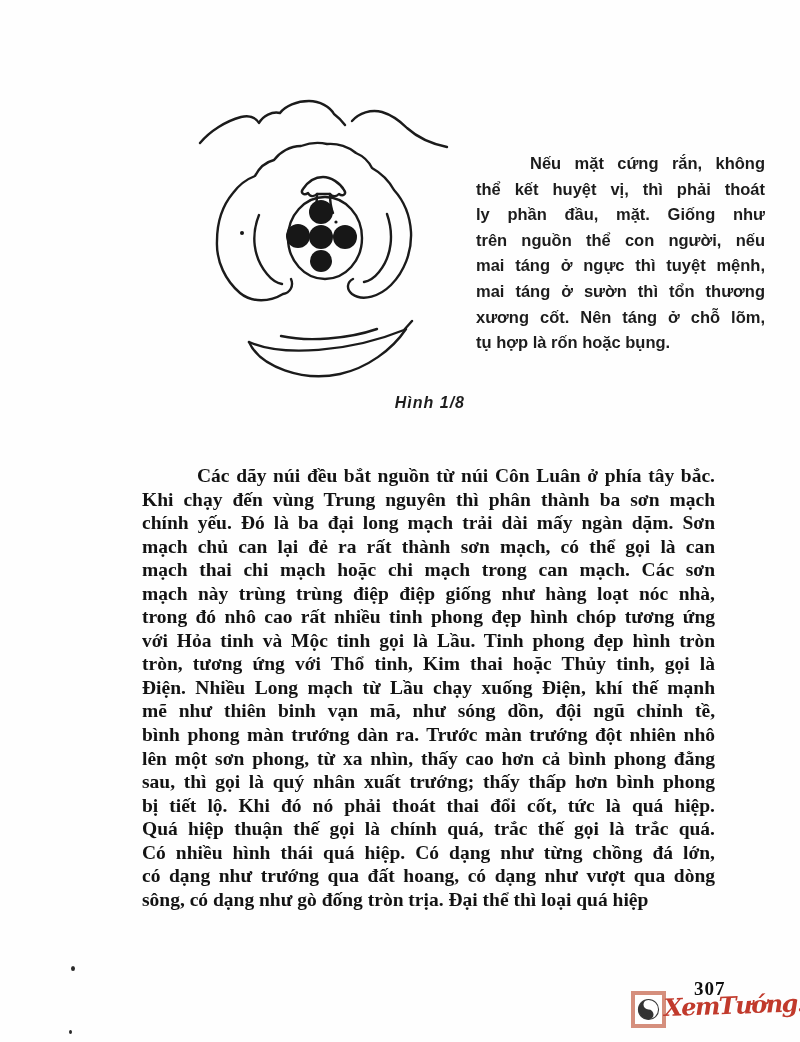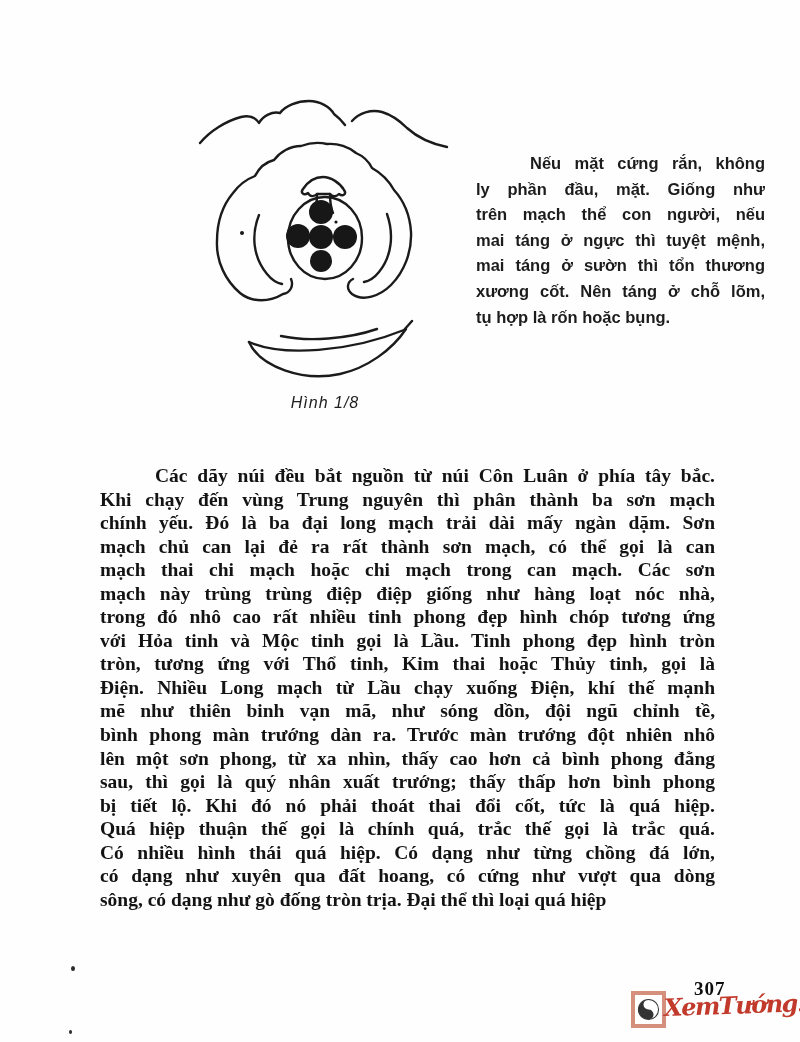--- a/index.html
+++ b/index.html
@@ -10,40 +10,40 @@
     overflow:hidden;
     font-family:"Liberation Serif","DejaVu Serif",serif;
     color:#161616;
   }
   
   .figure-svg{position:absolute;left:185px;top:96px;width:280px;height:296px;}
   .figure-svg path, .figure-svg ellipse{fill:none;stroke:#1b1b1b;stroke-width:2.4;stroke-linecap:round;stroke-linejoin:round;}
   .figure-svg .dot{fill:#171717;stroke:none;}
   .figure-caption{
     position:absolute;left:185px;top:394px;width:280px;
-    text-align:center;
+    text-align:right;
     font-family:"Liberation Sans","DejaVu Sans",sans-serif;
-    font-style:italic;font-weight:400;font-size:16px;color:#1d1d1d;
+    font-style:italic;font-weight:700;font-size:16px;color:#1d1d1d;
     letter-spacing:1px;
   }
   
   .sidenote{
     position:absolute;left:476px;top:151px;width:289px;
     font-family:Liberation Sans, sans-serif;
     font-weight:700;font-size:16.5px;line-height:25.6px;color:#1c1c1c;
   }
   .sidenote .line{text-align:justify;text-align-last:justify;}
   .sidenote .line.first{padding-left:54px;}
   .sidenote .line.last{text-align-last:left;}
   
   .bodytext{
     position:absolute;left:100px;top:464px;width:615px;
     font-size:19.5px;line-height:23.55px;font-weight:600;color:#131313;
   }
-  .bodytext .line{text-align:justify;text-align-last:justify;}
+  .bodytext .line{text-align:justify;text-align-last:justify;margin-left:42px;}
   .bodytext .line.first{padding-left:55px;}
   .bodytext .line.last{text-align-last:left;}
   
   .page-number{
     position:absolute;left:694px;top:978px;z-index:3;
     font-size:19px;font-weight:700;color:#0e0e0e;letter-spacing:1px;text-align:right;
   }
   .watermark{position:absolute;left:631px;top:988px;width:170px;height:50px;z-index:2;}
   .wm-logo{
     position:absolute;left:0;top:3px;width:27px;height:29px;
@@ -101,22 +101,23 @@
       <path d="M 281,336 C 308,342 348,339 377,329"></path>
       <path d="M 249,342 C 282,357 350,352 404,330 L 412,321"></path>
       <path d="M 249,342 C 260,367 303,382 340,374 C 367,368 392,350 406,329"></path>
     </g>
   </svg>
 
   <div class="figure-caption">Hình 1/8</div>
 
   <div class="sidenote">
     <div class="line first">Nếu mặt cứng rắn, không</div>
+    <div class="line">thể kết huyệt vị, thì phải thoát</div>
     <div class="line">ly phần đầu, mặt. Giống như</div>
-    <div class="line">trên mạch thể con người, nếu</div>
+    <div class="line">trên nguồn thể con người, nếu</div>
     <div class="line">mai táng ở ngực thì tuyệt mệnh,</div>
     <div class="line">mai táng ở sườn thì tổn thương</div>
     <div class="line">xương cốt. Nên táng ở chỗ lõm,</div>
     <div class="line last">tụ hợp là rốn hoặc bụng.</div>
   </div>
 
   <div class="bodytext">
     <div class="line first">Các dãy núi đều bắt nguồn từ núi Côn Luân ở phía tây bắc.</div>
     <div class="line">Khi chạy đến vùng Trung nguyên thì phân thành ba sơn mạch</div>
     <div class="line">chính yếu. Đó là ba đại long mạch trải dài mấy ngàn dặm. Sơn</div>
@@ -127,21 +128,21 @@
     <div class="line">với Hỏa tinh và Mộc tinh gọi là Lầu. Tinh phong đẹp hình tròn</div>
     <div class="line">tròn, tương ứng với Thổ tinh, Kim thai hoặc Thủy tinh, gọi là</div>
     <div class="line">Điện. Nhiều Long mạch từ Lầu chạy xuống Điện, khí thế mạnh</div>
     <div class="line">mẽ như thiên binh vạn mã, như sóng dồn, đội ngũ chỉnh tề,</div>
     <div class="line">bình phong màn trướng dàn ra. Trước màn trướng đột nhiên nhô</div>
     <div class="line">lên một sơn phong, từ xa nhìn, thấy cao hơn cả bình phong đằng</div>
     <div class="line">sau, thì gọi là quý nhân xuất trướng; thấy thấp hơn bình phong</div>
     <div class="line">bị tiết lộ. Khi đó nó phải thoát thai đổi cốt, tức là quá hiệp.</div>
     <div class="line">Quá hiệp thuận thế gọi là chính quá, trắc thế gọi là trắc quá.</div>
     <div class="line">Có nhiều hình thái quá hiệp. Có dạng như từng chồng đá lớn,</div>
-    <div class="line">có dạng như xuyên qua đất hoang, có cứng như vượt qua dòng</div>
+    <div class="line">có dạng như trướng qua đất hoang, có dạng như vượt qua dòng</div>
     <div class="line last">sông, có dạng như gò đống tròn trịa. Đại thể thì loại quá hiệp</div>
   </div>
 
   <div class="page-number">307</div>
 
   <div class="watermark">
     <div class="wm-logo">
       <svg width="23" height="23" viewBox="0 0 32 32" aria-hidden="true">
         <circle cx="16" cy="16" r="14" fill="#ffffff" stroke="#3a3a3a" stroke-width="1.5"></circle>
         <path d="M16,2 A14,14 0 0 0 16,30 A7,7 0 0 0 16,16 A7,7 0 0 1 16,2 Z" fill="#333333"></path>

